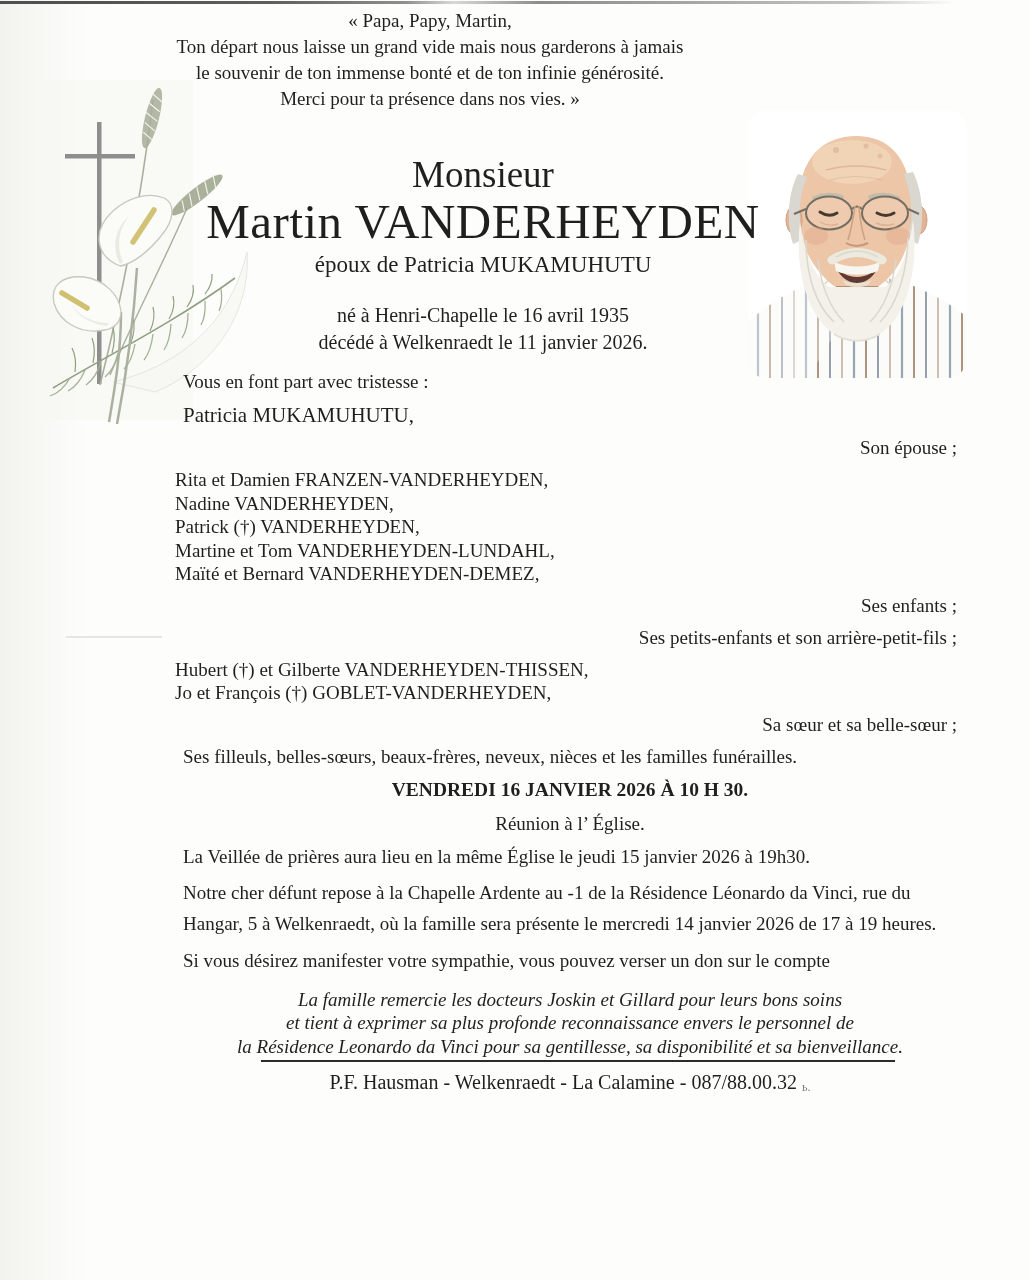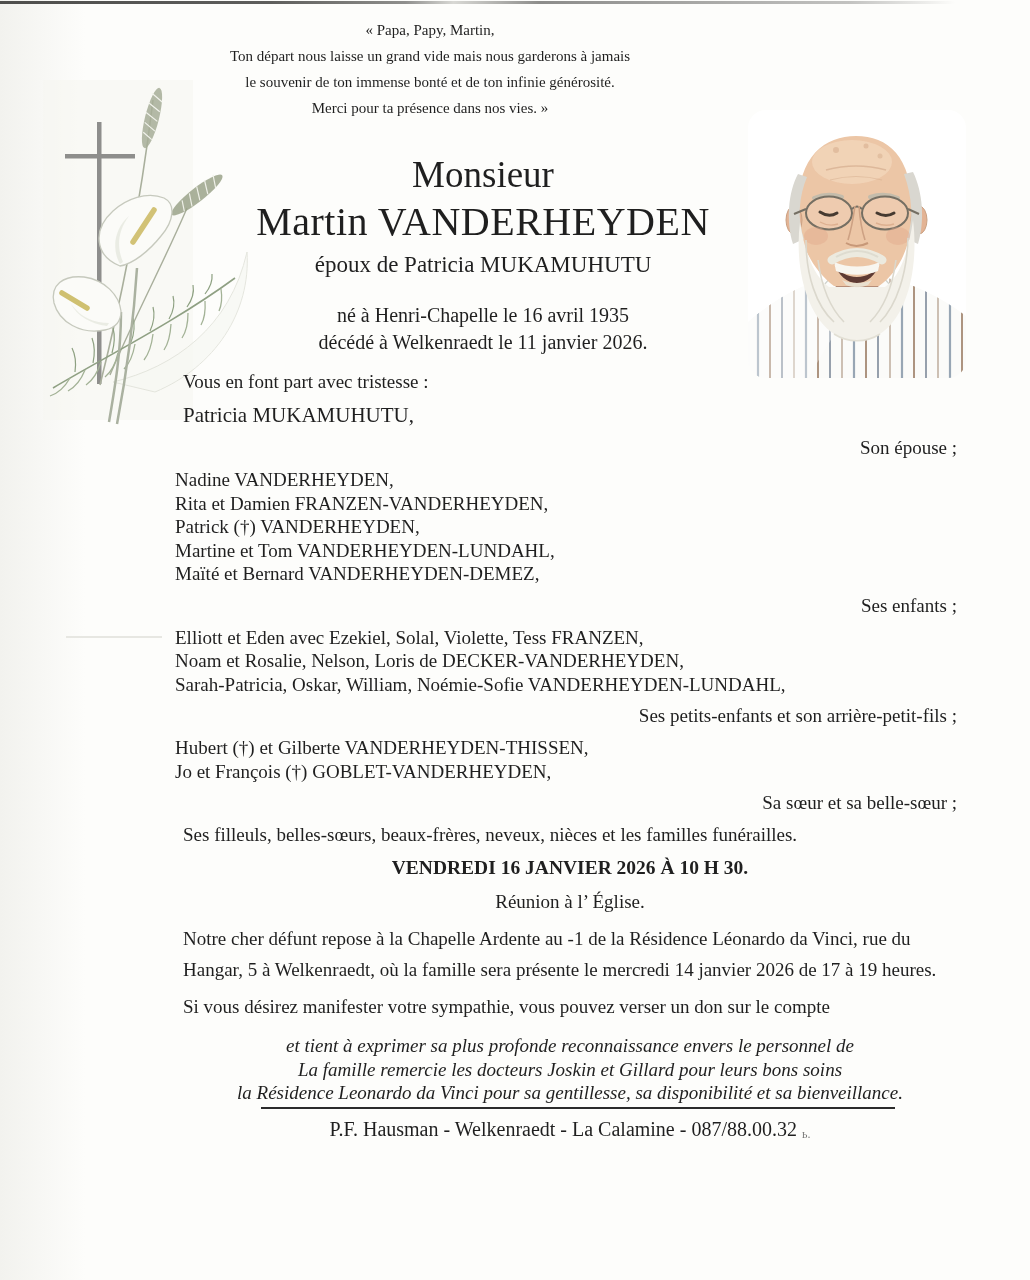--- a/index.html
+++ b/index.html
@@ -19,32 +19,32 @@
   }
   .scan-top-line {
     position:absolute; left:0; top:1px; width:965px; height:3px;
     background:linear-gradient(90deg,#4e4e4c 0%,#5e5e5c 28%,#8f8f8d 42%,#d8d8d4 47%,#8c8c8a 56%,#a7a7a5 72%,#c2c2c0 88%,rgba(233,233,231,0) 99%);
   }
   .fold-line {
     position:absolute; left:66px; top:636px; width:96px; height:2px;
     background:#e7e7e2;
   }
   .quote {
-    position:absolute; left:0; top:17px; width:860px;
-    text-align:center; font-size:15px; line-height:26px;
+    position:absolute; left:0; top:8px; width:860px;
+    text-align:center; font-size:19px; line-height:26px;
   }
   .flowers { position:absolute; left:25px; top:80px; }
   .photo {
     position:absolute; left:748px; top:110px; width:218px; height:268px;
   }
   .title-block {
     position:absolute; left:175px; top:152px; width:616px; text-align:center;
   }
   .civility { font-size:37px; line-height:46px; }
-  .deceased-name { font-size:40px; line-height:48px; letter-spacing:0.5px; }
+  .deceased-name { font-size:49px; line-height:48px; letter-spacing:0.5px; }
   .spouse-line { font-size:23px; line-height:28px; margin-top:5px; }
   .birth-line { font-size:20px; line-height:28px; margin-top:22px; }
   .death-line { font-size:20px; line-height:27px; }
   .content {
     position:absolute; left:175px; top:362px; width:790px;
     font-size:19px; line-height:24px;
   }
   .content p { margin:8px; }
   .intro { margin-top:4px; }
   .spouse-name { font-size:21px; line-height:26px; margin-top:12px; }
@@ -230,60 +230,56 @@
   </div>
 
   <div class="content">
 
     <p class="intro">Vous en font part avec tristesse :</p>
 
     <p class="spouse-name">Patricia MUKAMUHUTU,</p>
     <p class="relation rel-spouse">Son épouse ;</p>
 
     <ul class="names names-children">
+      <li>Rita et Damien FRANZEN-VANDERHEYDEN,</li>
       <li>Nadine VANDERHEYDEN,</li>
-      <li>Rita et Damien FRANZEN-VANDERHEYDEN,</li>
       <li>Patrick (†) VANDERHEYDEN,</li>
       <li>Martine et Tom VANDERHEYDEN-LUNDAHL,</li>
       <li>Maïté et Bernard VANDERHEYDEN-DEMEZ,</li>
     </ul>
     <p class="relation rel-children">Ses enfants ;</p>
 
-    <ul class="names names-grandchildren">
-      <li>Elliott et Eden avec Ezekiel, Solal, Violette, Tess FRANZEN,</li>
-      <li>Noam et Rosalie, Nelson, Loris de DECKER-VANDERHEYDEN,</li>
-      <li>Sarah-Patricia, Oskar, William, Noémie-Sofie VANDERHEYDEN-LUNDAHL,</li>
-    </ul>
     <p class="relation rel-grandchildren">Ses petits-enfants et son arrière-petit-fils ;</p>
 
     <ul class="names names-siblings">
       <li>Hubert (†) et Gilberte VANDERHEYDEN-THISSEN,</li>
       <li>Jo et François (†) GOBLET-VANDERHEYDEN,</li>
     </ul>
     <p class="relation rel-siblings">Sa sœur et sa belle-sœur ;</p>
 
     <p class="extended">Ses filleuls, belles-sœurs, beaux-frères, neveux, nièces et les familles funérailles.</p>
 
 
     <p class="date-line">VENDREDI 16 JANVIER 2026 À 10 H 30.</p>
     <p class="meeting-line">Réunion à l’ Église.</p>
 
+    <p class="vigil">La Veillée de prières aura lieu en la même Église le jeudi 15 janvier 2026 à 19h30.</p>
 
     <p class="repose">
       <span class="block">Notre cher défunt repose à la Chapelle Ardente au -1 de la Résidence Léonardo da Vinci, rue du</span>
       <span class="block">Hangar, 5 à Welkenraedt, où la famille sera présente le mercredi 14 janvier 2026 de 17 à 19 heures.</span>
     </p>
 
     <p class="donation-block">
       <span class="block">Si vous désirez manifester votre sympathie, vous pouvez verser un don sur le compte</span>
     </p>
 
     <div class="thanks">
+      <span class="block">La famille remercie les docteurs Joskin et Gillard pour leurs bons soins</span>
       <span class="block">et tient à exprimer sa plus profonde reconnaissance envers le personnel de</span>
-      <span class="block">La famille remercie les docteurs Joskin et Gillard pour leurs bons soins</span>
       <span class="block">la Résidence Leonardo da Vinci pour sa gentillesse, sa disponibilité et sa bienveillance.</span>
     </div>
     <div class="thanks-underline"></div>
 
     <p class="funeral-home"><span>P.F. Hausman - Welkenraedt - La Calamine - 087/88.00.32</span> <span class="scan-artifact">ь.</span></p>
   </div>
 
 </div>
 
 </body></html>

